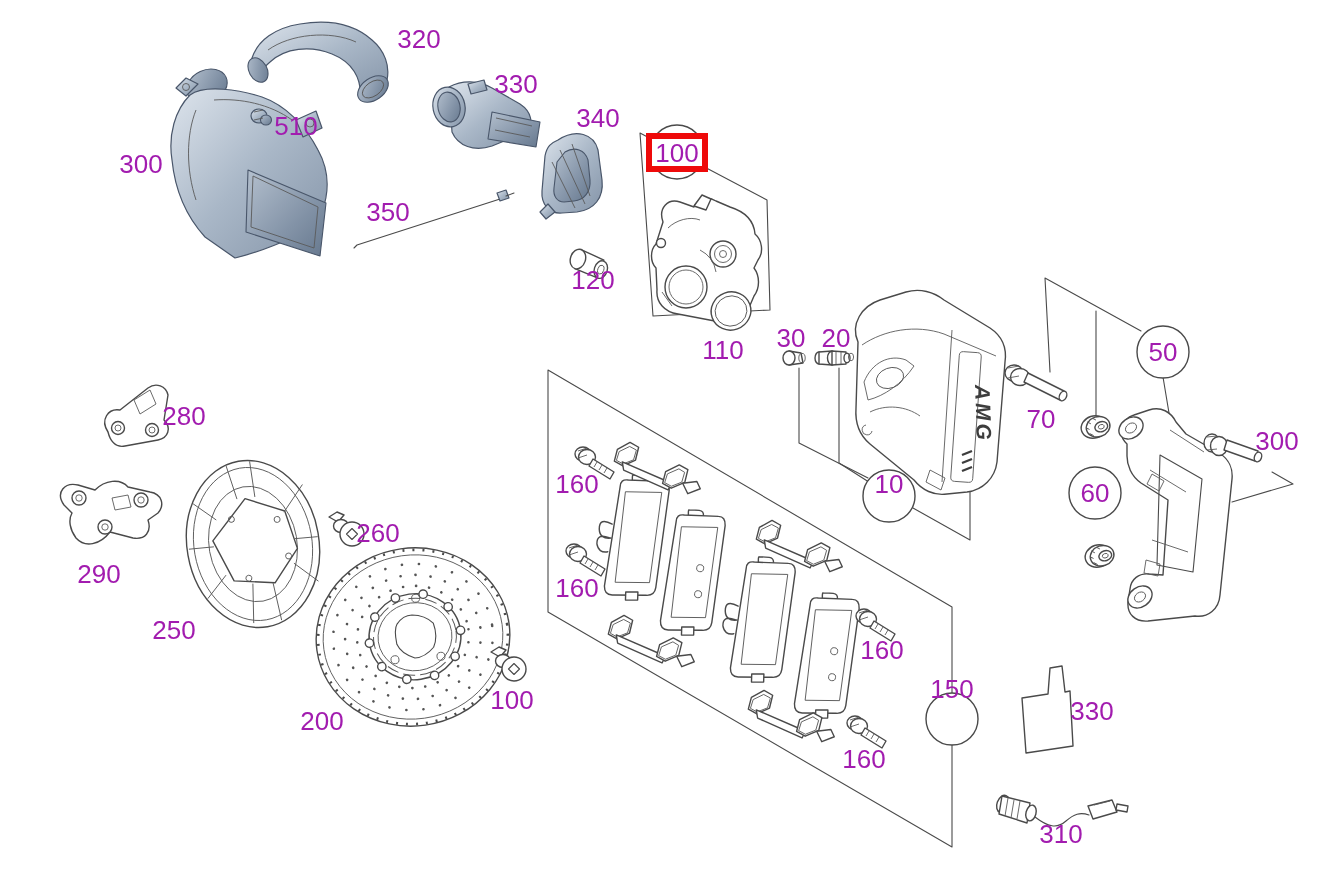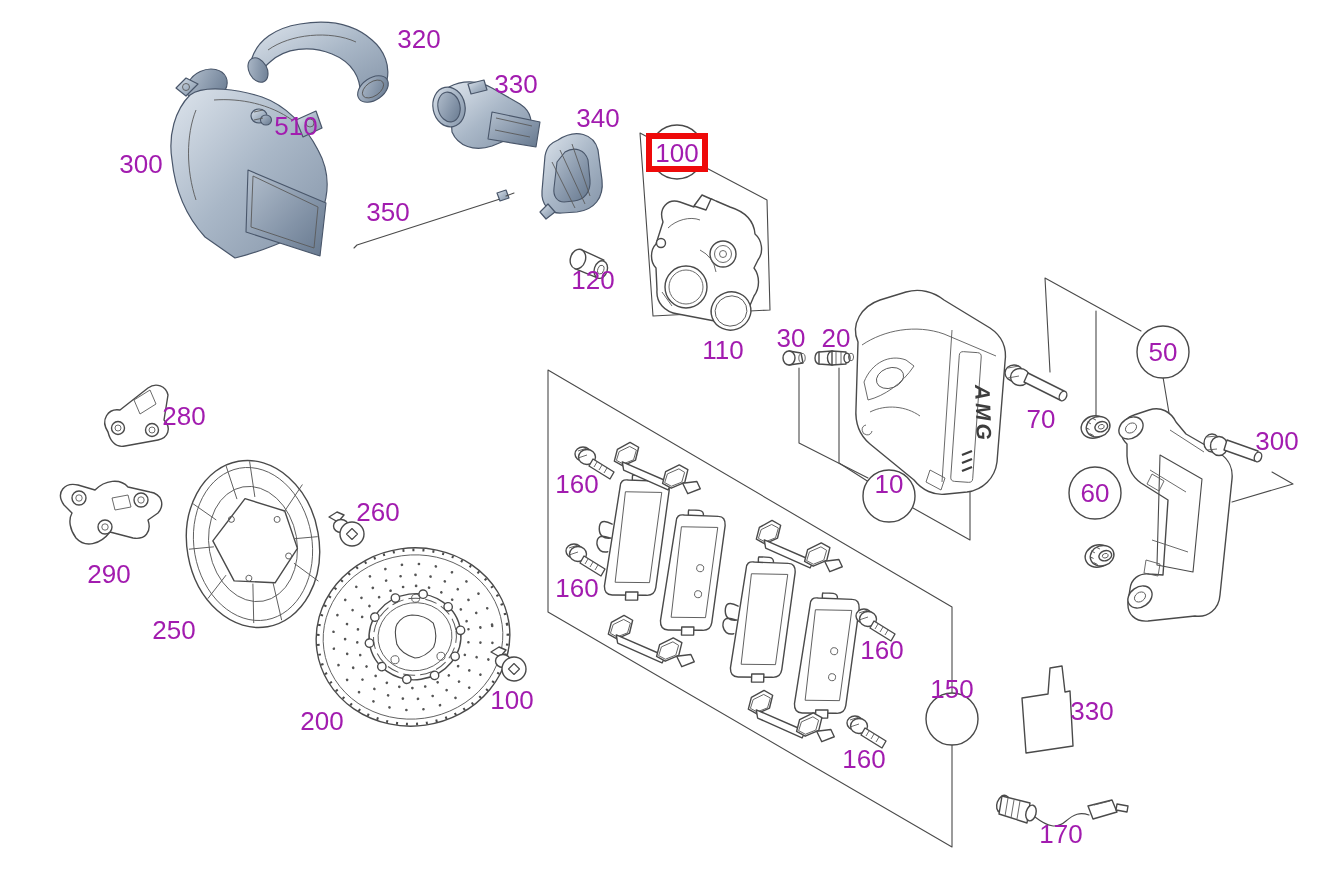--- a/index.html
+++ b/index.html
@@ -356,20 +356,20 @@
 <div class="lbl" style="left:1163px;top:352px">50</div>
 <div class="lbl" style="left:1041px;top:419px">70</div>
 <div class="lbl" style="left:1095px;top:493px">60</div>
 <div class="lbl" style="left:1277px;top:441px">300</div>
 <div class="lbl" style="left:577px;top:484px">160</div>
 <div class="lbl" style="left:577px;top:588px">160</div>
 <div class="lbl" style="left:882px;top:650px">160</div>
 <div class="lbl" style="left:864px;top:759px">160</div>
 <div class="lbl" style="left:952px;top:689px">150</div>
 <div class="lbl" style="left:1092px;top:711px">330</div>
-<div class="lbl" style="left:1061px;top:834px">170</div>
+<div class="lbl" style="left:1061px;top:834px">310</div>
 <div class="lbl" style="left:322px;top:721px">200</div>
 <div class="lbl" style="left:512px;top:700px">100</div>
-<div class="lbl" style="left:378px;top:512px">260</div>
+<div class="lbl" style="left:378px;top:533px">260</div>
 <div class="lbl" style="left:174px;top:630px">250</div>
 <div class="lbl" style="left:184px;top:416px">280</div>
-<div class="lbl" style="left:109px;top:574px">290</div>
+<div class="lbl" style="left:99px;top:574px">290</div>
 </div>
 
 </body></html>

